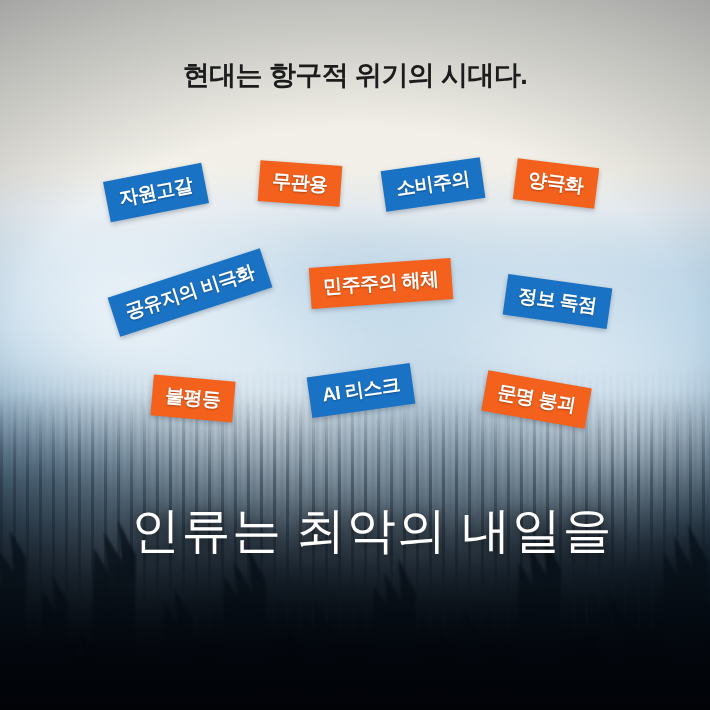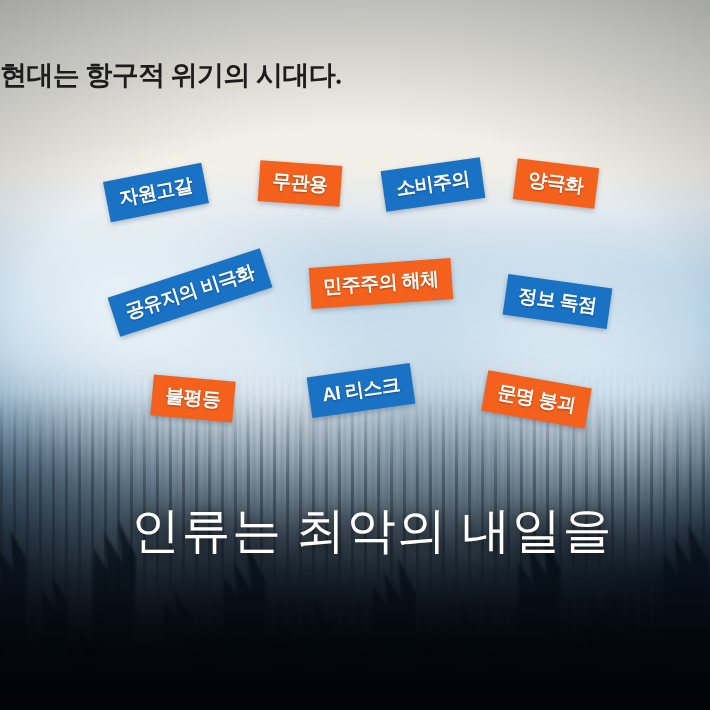--- a/index.html
+++ b/index.html
@@ -130,27 +130,26 @@
         rgba(1,3,7,.96) 100%),
       radial-gradient(ellipse 105% 62% at 50% 46%,
         rgba(0,0,0,0) 45%, rgba(6,14,24,.42) 100%);
   }
 
   
   .top-title {
     position: absolute;
     left: 0; right: 0;
     top: 57px;
-    text-align: left;
+    text-align: center;
     font-size: 27px;
     font-weight: 700;
     letter-spacing: -0.6px;
     color: #1c1c1c;
     z-index: 6;
-    font-family: Liberation Serif, serif;
   }
 
   
   .tags-layer {
     position: absolute;
     inset: 0;
     z-index: 5;
   }
   .tag {
     position: absolute;

